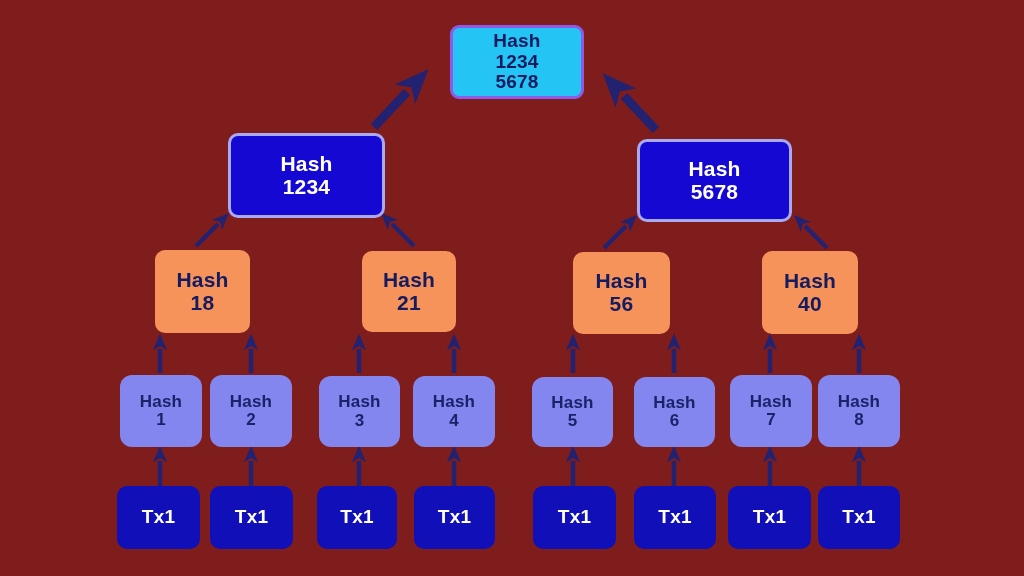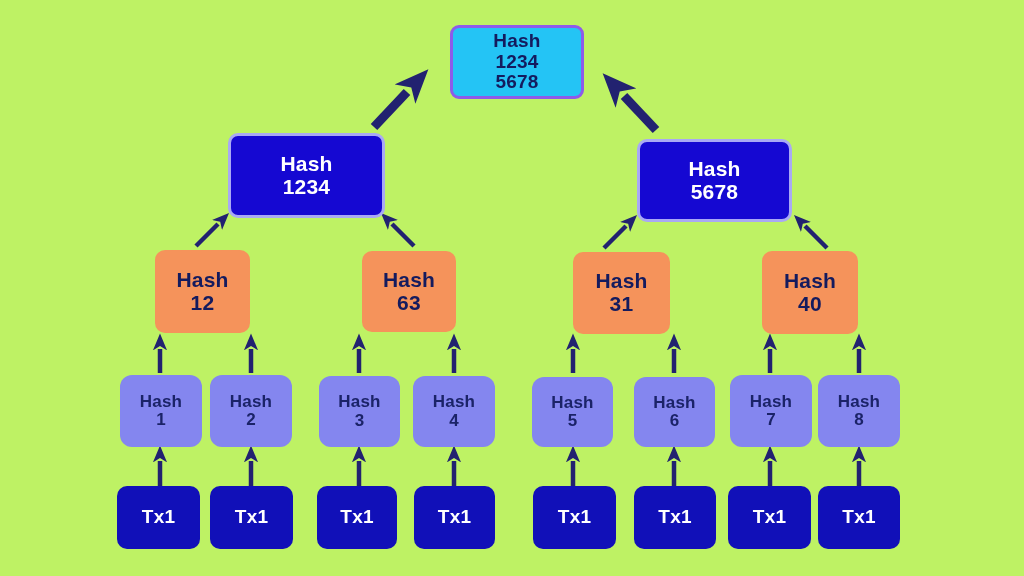--- a/index.html
+++ b/index.html
@@ -19,21 +19,21 @@
     font-weight:700;
     text-align:center;
     line-height:1.08;
     letter-spacing:0.2px;
   }
   .node .ln{white-space:nowrap;}
 </style>
 </head>
 <body>
 
-<div class="canvas" style="background: #bef264;">
+<div class="canvas" style="background: #7f1d1d;">
   <svg id="edges" viewBox="0 0 1024 576">
     <defs>
       <marker id="head-s" viewBox="0 0 12 10" refX="1" refY="5" markerWidth="17" markerHeight="15" markerUnits="userSpaceOnUse" orient="auto">
         <path d="M0,0 L12,5 L0,10 L3.2,5 Z" fill="#222270"></path>
       </marker>
       <marker id="head-l" viewBox="0 0 12 10" refX="1" refY="5" markerWidth="34" markerHeight="29" markerUnits="userSpaceOnUse" orient="auto">
         <path d="M0,0 L12,5 L0,10 L3.2,5 Z" fill="#222270"></path>
       </marker>
     </defs>
     <g id="edge-group">
@@ -70,29 +70,29 @@
       <div class="node" style="left: 228px; top: 133px; width: 157px; height: 85px; background: rgb(21, 8, 210); color: rgb(255, 255, 255); font-size: 21px; border-radius: 10px; border: 3px solid rgb(169, 169, 244);">
         <div class="ln">Hash</div>
         <div class="ln">1234</div>
       </div>
       <div class="node" style="left: 637px; top: 139px; width: 155px; height: 83px; background: rgb(21, 8, 210); color: rgb(255, 255, 255); font-size: 21px; border-radius: 10px; border: 3px solid rgb(169, 169, 244);">
         <div class="ln">Hash</div>
         <div class="ln">5678</div>
       </div>
       <div class="node" style="left: 155px; top: 250px; width: 95px; height: 83px; background: rgb(245, 147, 91); color: rgb(20, 27, 94); font-size: 21px; border-radius: 10px;">
         <div class="ln">Hash</div>
-        <div class="ln">12</div>
+        <div class="ln">18</div>
       </div>
       <div class="node" style="left: 362px; top: 251px; width: 94px; height: 81px; background: rgb(245, 147, 91); color: rgb(20, 27, 94); font-size: 21px; border-radius: 10px;">
         <div class="ln">Hash</div>
-        <div class="ln">63</div>
+        <div class="ln">21</div>
       </div>
       <div class="node" style="left: 573px; top: 252px; width: 97px; height: 82px; background: rgb(245, 147, 91); color: rgb(20, 27, 94); font-size: 21px; border-radius: 10px;">
         <div class="ln">Hash</div>
-        <div class="ln">31</div>
+        <div class="ln">56</div>
       </div>
       <div class="node" style="left: 762px; top: 251px; width: 96px; height: 83px; background: rgb(245, 147, 91); color: rgb(20, 27, 94); font-size: 21px; border-radius: 10px;">
         <div class="ln">Hash</div>
         <div class="ln">40</div>
       </div>
       <div class="node" style="left: 120px; top: 375px; width: 82px; height: 72px; background: rgb(132, 134, 239); color: rgb(27, 35, 104); font-size: 17px; border-radius: 12px;">
         <div class="ln">Hash</div>
         <div class="ln">1</div>
       </div>
       <div class="node" style="left: 210px; top: 375px; width: 82px; height: 72px; background: rgb(132, 134, 239); color: rgb(27, 35, 104); font-size: 17px; border-radius: 12px;">

